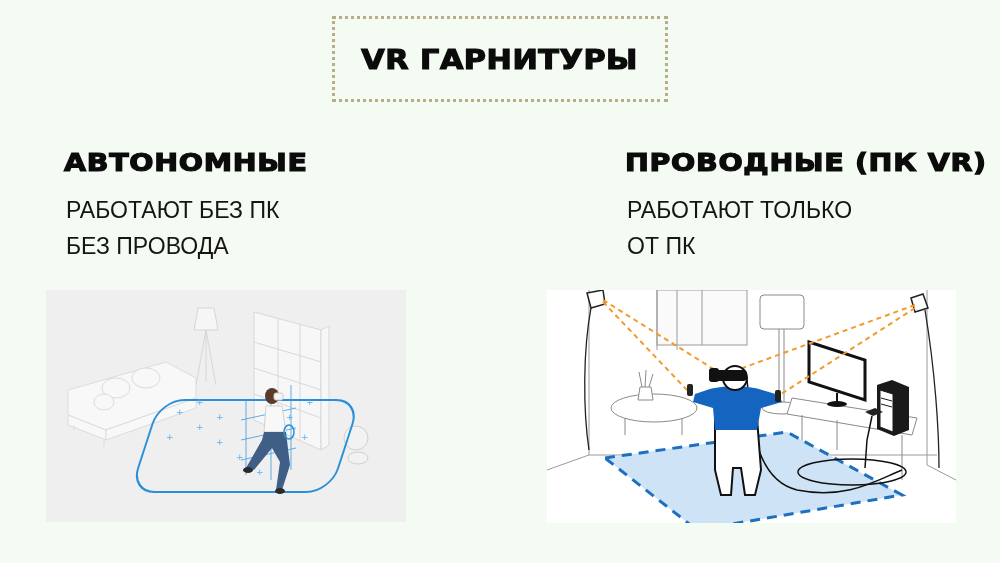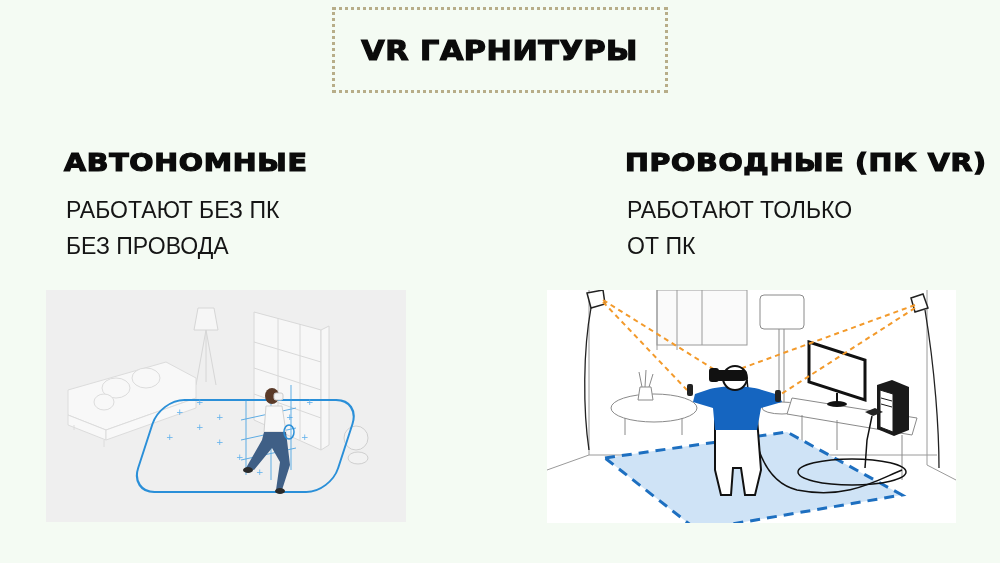--- a/index.html
+++ b/index.html
@@ -4,21 +4,21 @@
   <style>
     html, body { margin: 0; padding: 0; }
     body {
       width: 1000px; height: 563px;
       background: #f4fbf3;
       position: relative; overflow: hidden;
       font-family: "DejaVu Sans", sans-serif;
       color: #111;
     }
     .title-box {
-      position: absolute; left: 332px; top: 7px;
+      position: absolute; left: 332px; top: 16px;
       width: 336px; height: 86px; box-sizing: border-box;
       border: 3px dotted #b7ad88;
       display: flex; align-items: center; justify-content: center;
     }
     .title {
       font-family: "DejaVu Sans", sans-serif;
       font-weight: 900; font-size: 27px; letter-spacing: 0.5px;
       transform: scaleX(1.12); color: #0b0b0b;
       -webkit-text-stroke: 1.2px #0b0b0b;
     }

